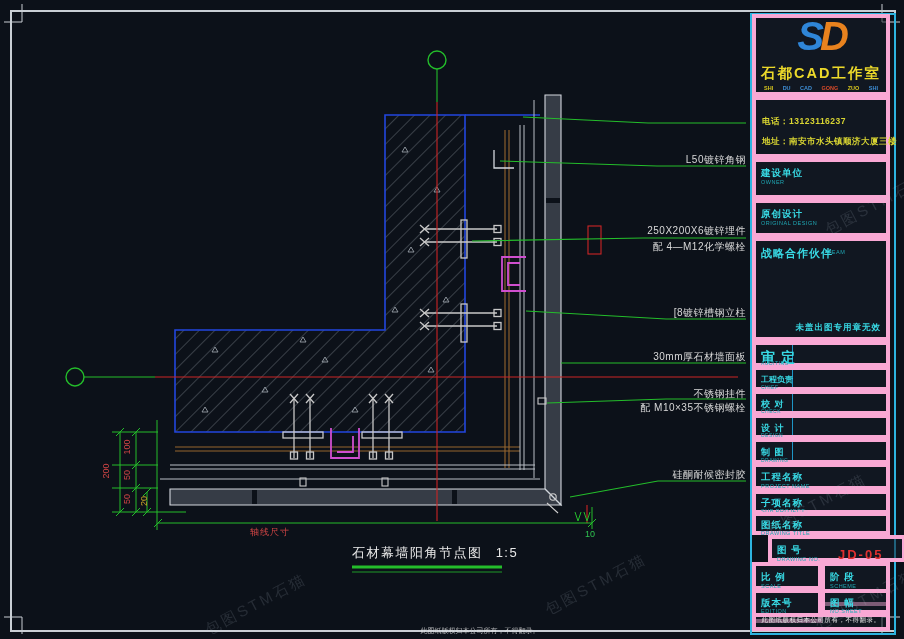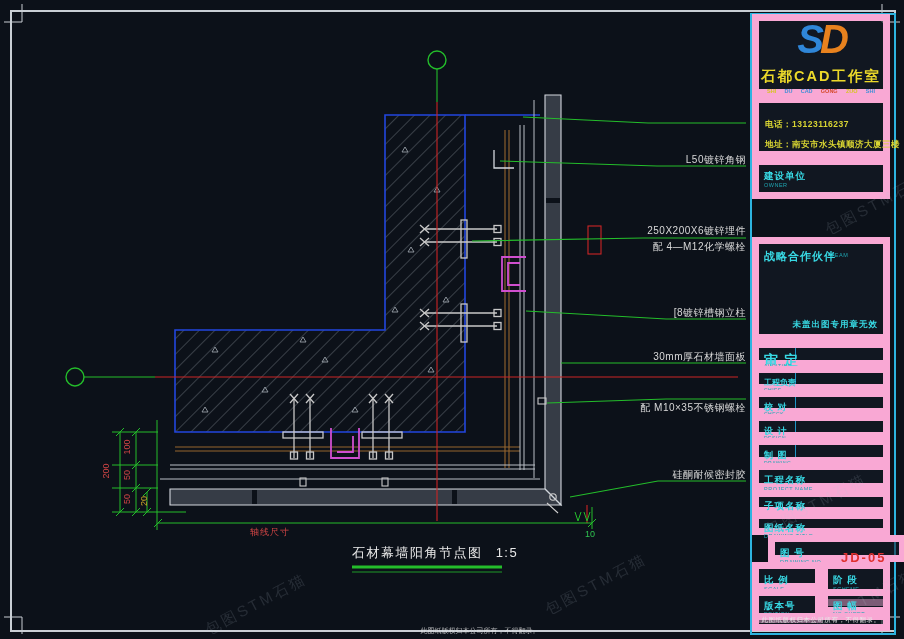--- a/index.html
+++ b/index.html
@@ -9,21 +9,21 @@
   
   .frame{position:absolute;left:10px;top:10px;width:882px;height:618px;border:2px solid #c9ced4;pointer-events:none}
   
   .callout{position:absolute;left:556px;width:190px;text-align:right;font-size:10px;color:#d9d9d9;
            letter-spacing:.5px;white-space:nowrap}
   
   .dim{position:absolute;width:30px;font-size:9px;color:#d04545;text-align:center;transform:rotate(-90deg);white-space:nowrap}
   .dim.orange{color:#c8a228}
   
   .tbwrap{position:absolute;left:750px;top:13px;width:142px;height:618px;border:2px solid #2db4e0}
-  .tb{position:absolute;border:7px solid #f9a8d4;background:rgba(22,30,40,.55);box-sizing:border-box}
+  .tb{position:absolute;border:4px solid #f9a8d4;background:rgba(22,30,40,.55);box-sizing:border-box}
   .tb-label{position:absolute;left:5px;color:#38d9e4;font-weight:bold;font-size:9.5px;letter-spacing:1px;white-space:nowrap}
   .tb-sub{position:absolute;left:5px;color:#1fa7b4;font-size:5.5px;letter-spacing:.5px;white-space:nowrap}
   .tb-vline{position:absolute;left:36px;top:0;bottom:0;border-left:1px solid #1e95c6}
   .logo-mark{position:absolute;left:0;right:0;top:-4px;text-align:center;font-style:italic;font-weight:bold;
              font-size:40px;line-height:44px;letter-spacing:-4px}
   .logo-s{color:#2f86d8}
   .logo-d{color:#e8821e}
   .logo-name{position:absolute;left:0;right:0;top:46px;text-align:center;color:#ecd92a;font-weight:bold;
              font-size:14.5px;letter-spacing:2px;white-space:nowrap}
   .logo-sub{position:absolute;left:8px;right:8px;top:67px;display:flex;justify-content:space-between;font-size:5.5px;font-weight:bold}
@@ -210,20 +210,21 @@
     <line x1="352" y1="572" x2="502" y2="572" stroke="#24bd2b" stroke-width="0.8"></line>
   </svg>
 
   <div class="frame"></div>
 
   <div class="callout" style="top:153px">L50镀锌角钢</div>
   <div class="callout" style="top:224px">250X200X6镀锌埋件</div>
   <div class="callout" style="top:240px">配 4—M12化学螺栓</div>
   <div class="callout" style="top:306px">[8镀锌槽钢立柱</div>
   <div class="callout" style="top:350px">30mm厚石材墙面板</div>
+  <div class="callout" style="top:387px">不锈钢挂件</div>
   <div class="callout" style="top:401px">配 M10×35不锈钢螺栓</div>
   <div class="callout" style="top:468px">硅酮耐候密封胶</div>
 
   <div class="dim" style="left:91px;top:466px">200</div>
   <div class="dim" style="left:112px;top:442px">100</div>
   <div class="dim" style="left:112px;top:470px">50</div>
   <div class="dim" style="left:112px;top:494px">50</div>
   <div class="dim orange" style="left:129px;top:496px">20</div>
   <div class="axis-label">轴线尺寸</div>
   <div class="corner-gap">10</div>
@@ -254,20 +255,24 @@
 
   <div class="tb" style="left:752px;top:96px;width:138px;height:62px">
     <div class="contact-line" style="top:16px">电话：13123116237</div>
     <div class="contact-line" style="top:36px">地址：南安市水头镇顺济大厦三楼</div>
   </div>
 
   <div class="tb" style="left:752px;top:158px;width:138px;height:41px">
     <div class="tb-label" style="top:5px">建设单位</div>
     <div class="tb-sub" style="top:17px">OWNER</div>
   </div>
+  <div class="tb" style="left:752px;top:199px;width:138px;height:38px">
+    <div class="tb-label" style="top:5px">原创设计</div>
+    <div class="tb-sub" style="top:17px">ORIGINAL DESIGN</div>
+  </div>
   <div class="tb" style="left:752px;top:237px;width:138px;height:104px">
     <div class="tb-label" style="top:5px;font-size:11px">战略合作伙伴</div>
     <div class="tb-sub" style="left:72px;top:8px">TEAM</div>
     <div class="seal-note">未盖出图专用章无效</div>
   </div>
 
   <div class="tb" style="left:752px;top:341px;width:138px;height:26px">
     <div class="tb-vline"></div>
     <div class="tb-label" style="top:4px;font-size:14px">审 定</div>
     <div class="tb-sub" style="top:15px;font-size:5px">AUDITING</div>

